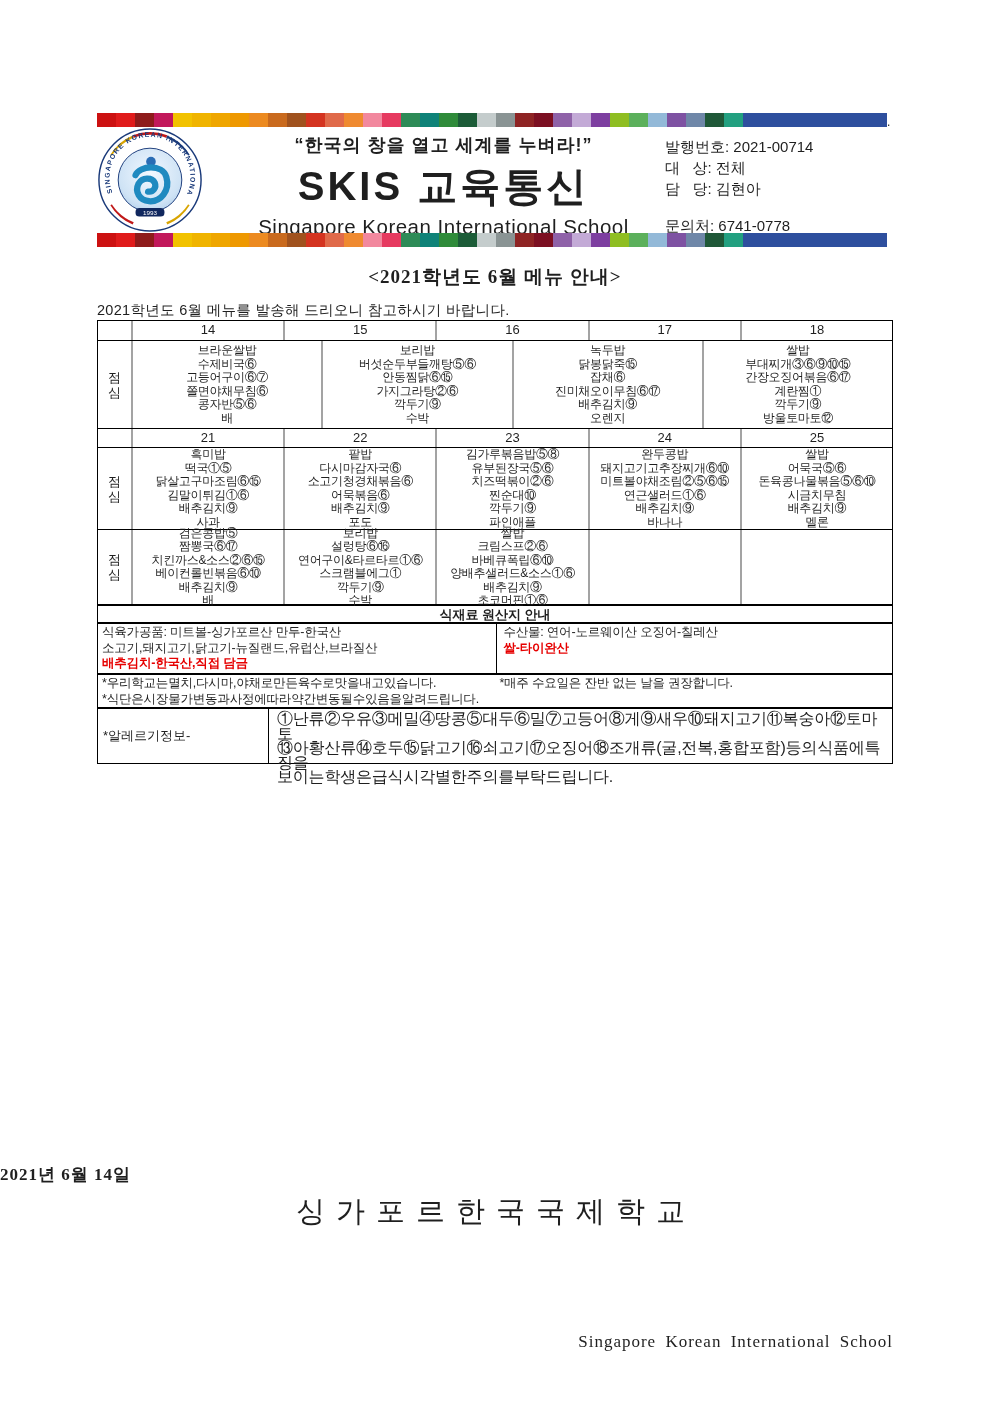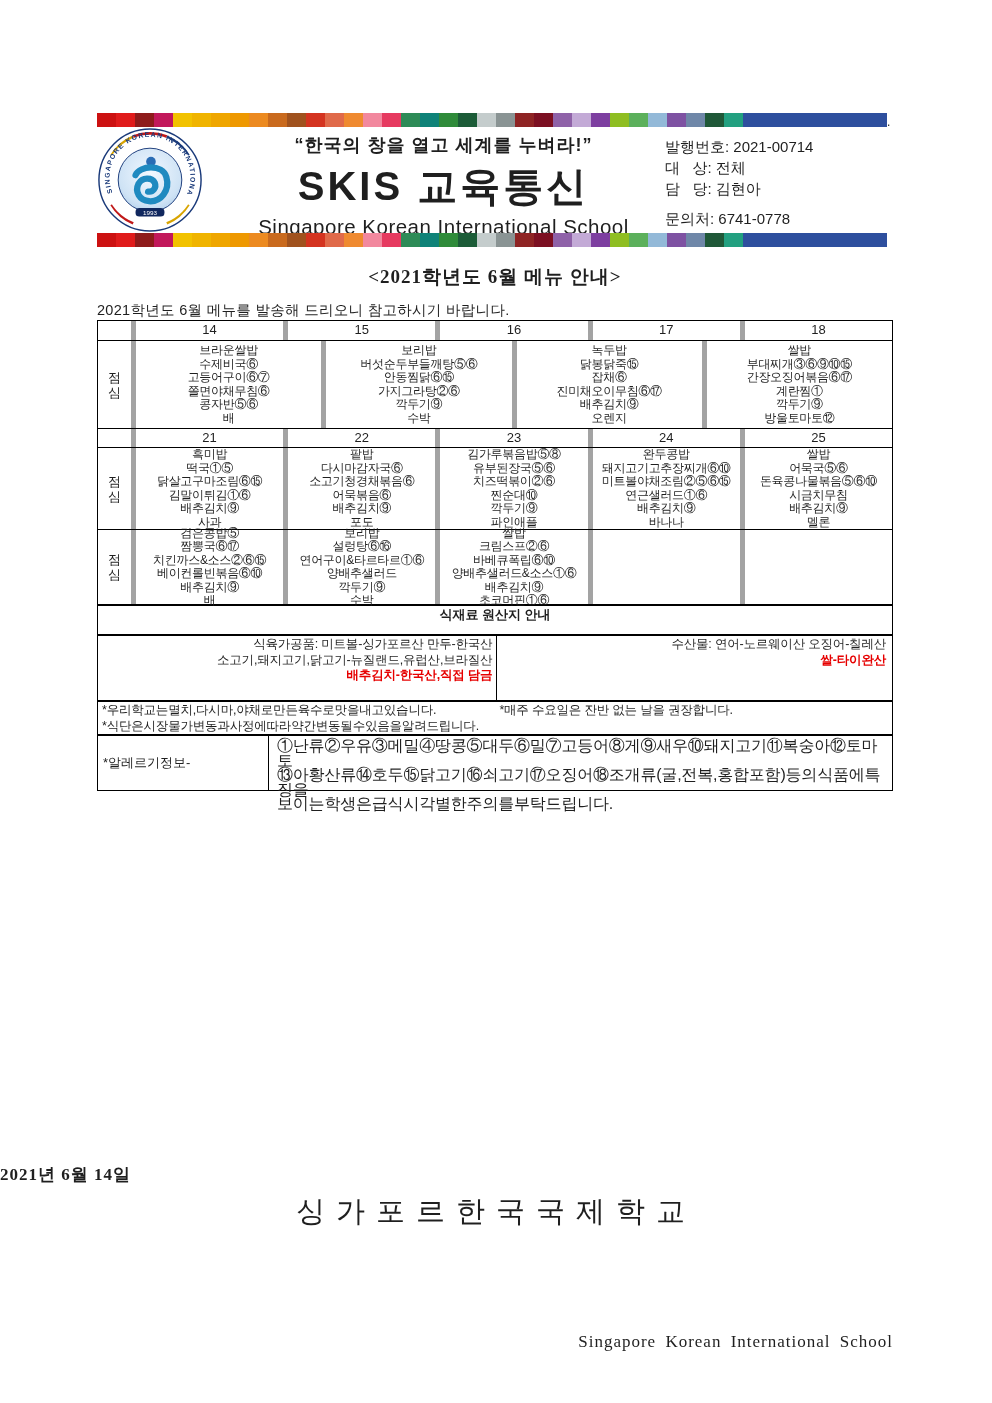--- a/index.html
+++ b/index.html
@@ -16,51 +16,51 @@
 
   
   .header-body { display:flex; height:106px; align-items:stretch; }
   .logo-box { width:125px; display:flex; align-items:center; justify-content:flex-start; }
   .header-center { flex:1; text-align:center; padding-top:6px; }
   .slogan { font-size:18px; font-weight:bold; letter-spacing:1px; }
   .skis-title { font-size:40px; font-weight:bold; letter-spacing:3px; margin-top:2px; }
   .skis-sub { font-size:20.5px; letter-spacing:0.5px; margin-top:1px; }
   .header-info { width:228px; padding-top:9px; font-size:15px; line-height:21px; }
   .header-info .info-line { white-space:pre; }
-  .header-info .info-gap { margin-top:9px; }
+  .header-info .info-gap { margin-top:16px; }
 
   
   .menu-title { text-align:center; font-size:19px; font-weight:bold; margin-top:17px; font-family:"Liberation Serif", serif; letter-spacing:1px; }
   .greeting { font-size:14.5px; margin-top:11px; letter-spacing:0.3px; }
   .greeting + .greeting { margin-top:12px; }
 
   
   .day-header-row { display:flex; margin-left:33px; margin-top:7px; }
   .day-h { flex:1; text-align:center; font-size:13px; color:#222; padding-bottom:2px; }
 
   
   .sheet { border:1.5px solid #000; }
   .row { display:flex; }
   .grid-row { border-top:1px solid #000; }
   .grid-row:first-child { border-top:none; }
-  .cell { border-left:5px solid #a3a3a3; }
+  .cell { border-left:2px solid #a3a3a3; }
   .cell:first-child { border-left:none; }
   .label-cell { width:33px; flex:none; display:flex; flex-direction:column; align-items:center; justify-content:center; font-size:13px; line-height:15px; }
   .date-cell, .menu-cell { flex:1; text-align:center; }
   .date-row { height:19px; }
   .date-cell { font-size:13px; line-height:18px; }
   .menu-row-0 { height:88px; }
   .menu-row-1 { height:82px; }
   .menu-row-2 { height:75px; }
   .menu-cell { display:flex; flex-direction:column; justify-content:center; }
   .mi { font-size:12px; line-height:13.5px; letter-spacing:-0.3px; }
 
   
-  .origin-header { border-top:2px solid #000; text-align:center; font-size:13px; font-weight:bold; height:30px; line-height:17px; }
-  .origin-row { border-top:2px solid #000; height:66px;text-align:right; }
+  .origin-header { border-top:2px solid #000; text-align:center; font-size:13px; font-weight:bold; height:18px; line-height:17px; }
+  .origin-row { border-top:2px solid #000; height:51px; }
   .origin-left { width:50.3%; flex:none; border-right:1.5px solid #000; padding:1px 4px; }
   .origin-right { flex:1; padding:1px 6px; }
   .small-line { font-size:12.5px; line-height:15.5px; letter-spacing:-0.2px; }
   .red { color:#e60000; font-weight:bold; }
   .notes-row { border-top:2px solid #000; height:34px; }
   .notes-left { width:50.3%; flex:none; padding:1px 4px; }
   .notes-right { flex:1; padding:1px 2px; }
   .allergy-row { border-top:2px solid #000; height:56px; }
   .allergy-label { width:171px; flex:none; display:flex; align-items:center; padding-left:5px; font-size:13px; border-right:1.5px solid #000; }
   .allergy-text { flex:1; padding:3px 4px 0 8px; }
@@ -313,21 +313,21 @@
               <div class="mi">짬뽕국⑥⑰</div>
               <div class="mi">치킨까스&amp;소스②⑥⑮</div>
               <div class="mi">베이컨롤빈볶음⑥⑩</div>
               <div class="mi">배추김치⑨</div>
               <div class="mi">배</div>
             </div>
             <div class="cell menu-cell">
               <div class="mi">보리밥</div>
               <div class="mi">설렁탕⑥⑯</div>
               <div class="mi">연어구이&amp;타르타르①⑥</div>
-              <div class="mi">양배추샐러드</div>
+              <div class="mi">스크램블에그①</div>
               <div class="mi">깍두기⑨</div>
               <div class="mi">수박</div>
             </div>
             <div class="cell menu-cell">
               <div class="mi">쌀밥</div>
               <div class="mi">크림스프②⑥</div>
               <div class="mi">바베큐폭립⑥⑩</div>
               <div class="mi">양배추샐러드&amp;소스①⑥</div>
               <div class="mi">배추김치⑨</div>
               <div class="mi">초코머핀①⑥</div>

